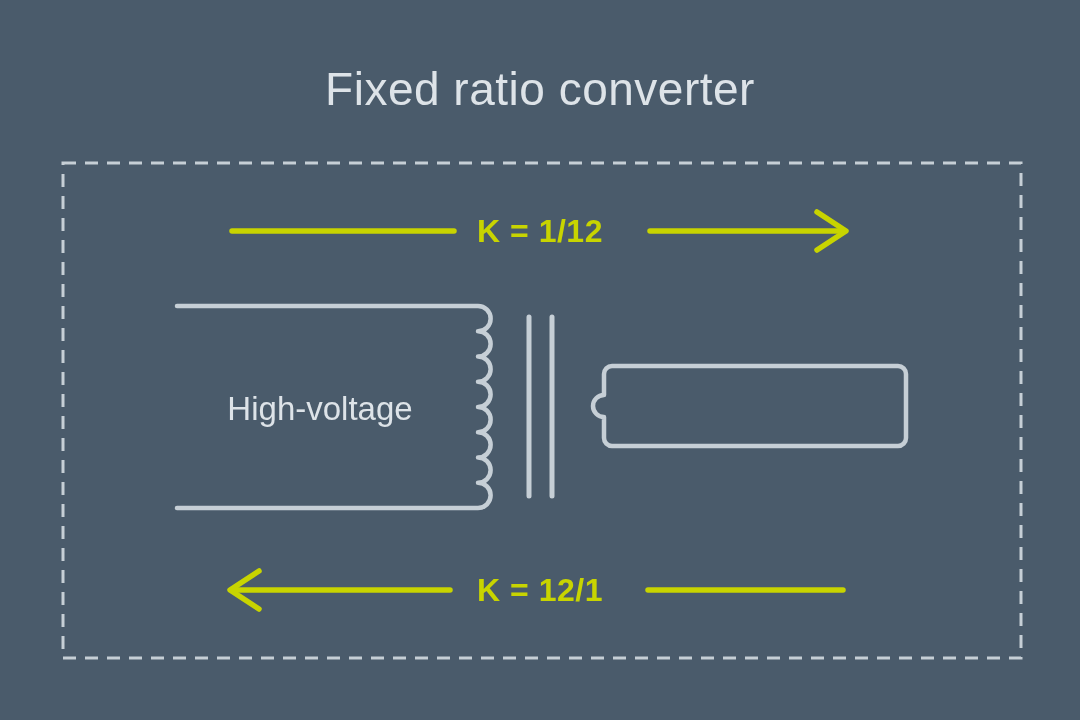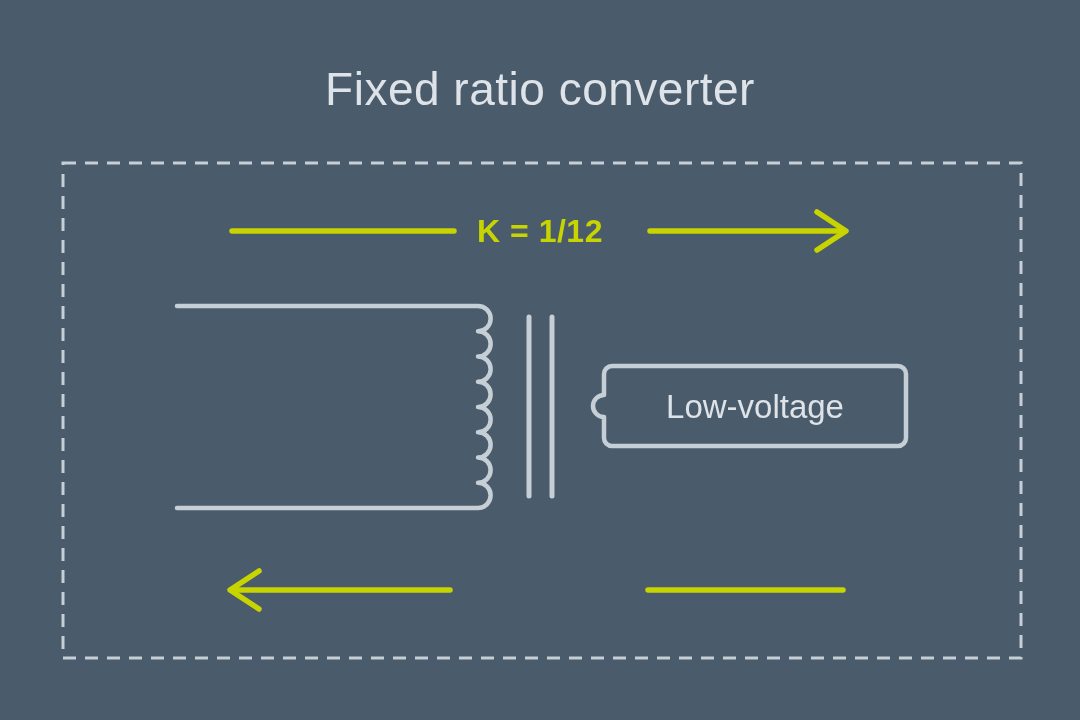--- a/index.html
+++ b/index.html
@@ -118,17 +118,18 @@
 
     <g>
       <path class="accent-stroke" d="M 259 571 L 230 590 L 259 609"></path>
       <line class="accent-stroke" x1="235" y1="590" x2="450" y2="590"></line>
       <line class="accent-stroke" x1="648" y1="590" x2="843" y2="590"></line>
     </g>
   </svg>
 
   <div class="label ratio-label" style="left: 540px; top: 231px;">K = 1/12</div>
 
+  <div class="label voltage-label" style="left: 320px; top: 408px;">High-voltage</div>
 
-  <div class="label voltage-label" style="left: 755px; top: 406px;">Low-voltage</div>
 
+  <div class="label ratio-label" style="left: 540px; top: 590px;">K = 12/1</div>
 
 </div>
 
 </body></html>

